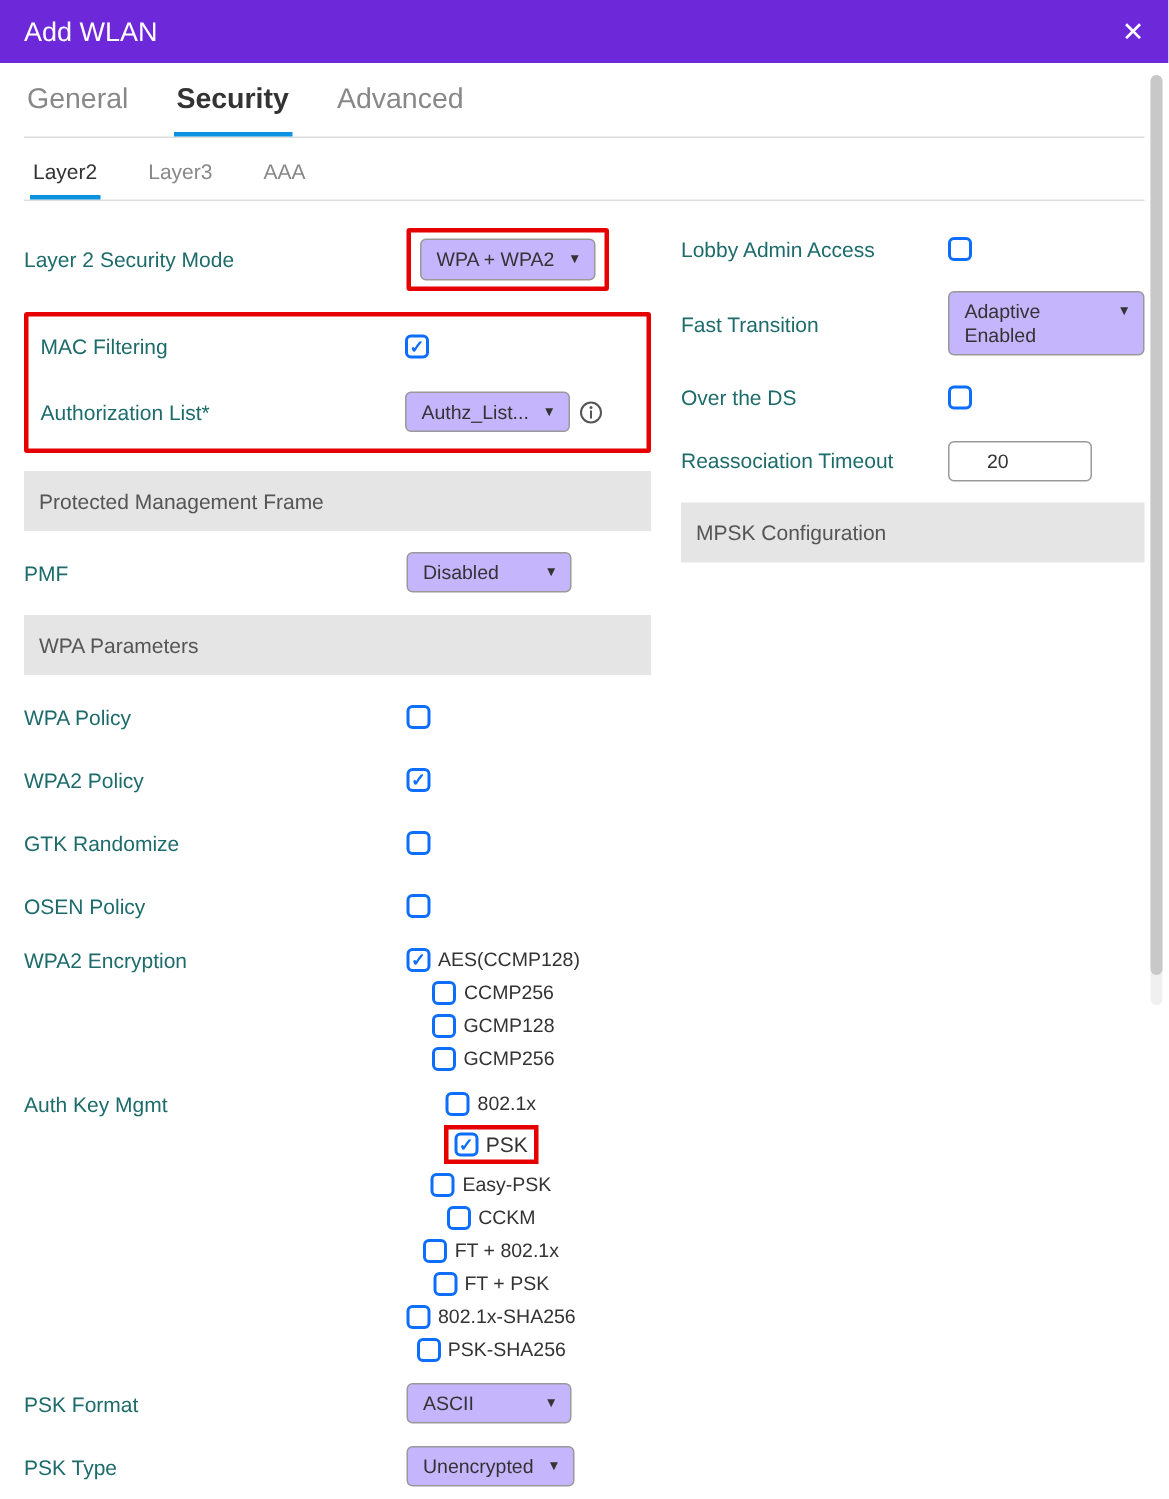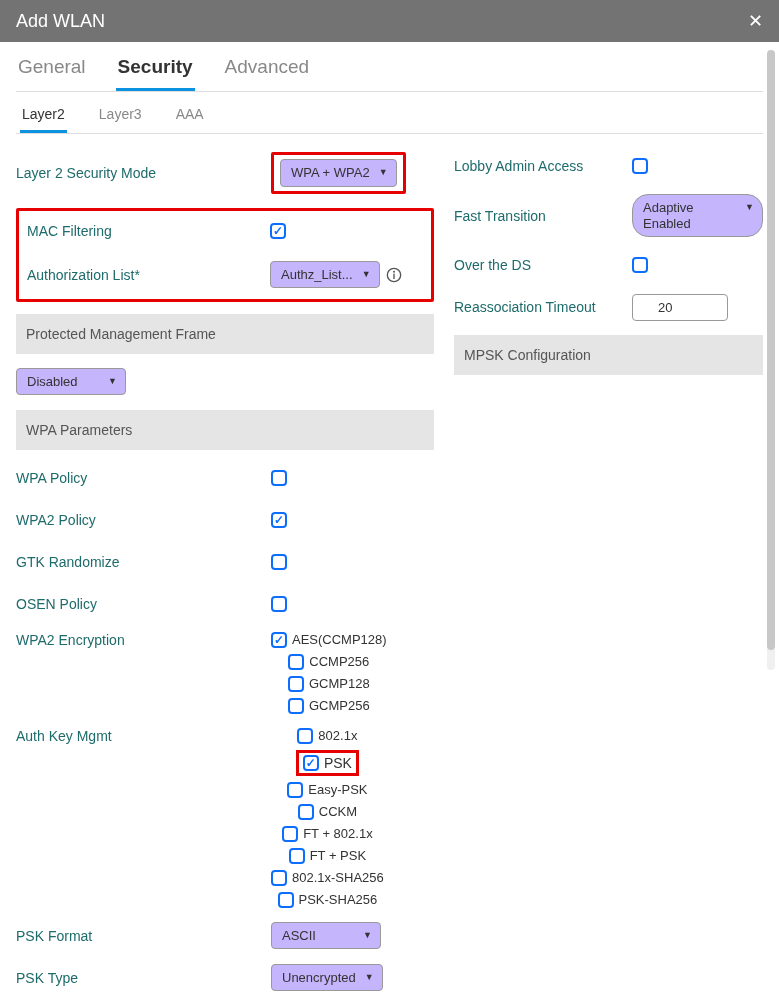--- a/index.html
+++ b/index.html
@@ -1,19 +1,19 @@
 <!DOCTYPE html>
 <html><head>
   <meta charset="utf-8">
   <style>
     * { box-sizing: border-box; margin: 0; padding: 0; }
     body { font-family: -apple-system, Arial, sans-serif; font-size: 14px; color: #333; background: #fff; width: 779px; }
     
     .modal-header {
-      background: #737373;
+      background: #6d28d9;
       color: #fff;
       padding: 10px 16px;
       display: flex;
       justify-content: space-between;
       align-items: center;
       font-size: 18px;
       font-weight: 400;
       gap: 32px;
     }
     .close-btn { color: #fff; cursor: pointer; font-size: 18px; }
@@ -229,20 +229,21 @@
                 <circle cx="12" cy="7" r="1.5" fill="#555"></circle>
                 <rect x="11" y="10" width="2" height="8" fill="#555"></rect>
               </svg>
           </div>
         </div>
       </div>
 
       <div class="section-header">Protected Management Frame</div>
 
       <div class="row">
+        <div class="row-label">PMF</div>
         <div class="row-control">
             <span class="select-box">Disabled</span>
           </div>
       </div>
 
       <div class="section-header">WPA Parameters</div>
 
       <div class="row">
         <div class="row-label">WPA Policy</div>
         <div class="row-control">
@@ -346,21 +347,21 @@
     <div class="col-right">
       <div class="row">
         <div class="row-label">Lobby Admin Access</div>
         <div class="row-control">
             <span class="checkbox"></span>
           </div>
       </div>
       <div class="row">
         <div class="row-label">Fast Transition</div>
         <div class="row-control">
-            <span class="select-box" style="min-width:116px;border-radius:16px;">Adaptive Enabled</span>
+            <span class="select-box" style="min-width:116px;">Adaptive Enabled</span>
           </div>
       </div>
       <div class="row">
         <div class="row-label">Over the DS</div>
         <div class="row-control">
             <span class="checkbox"></span>
           </div>
       </div>
       <div class="row">
         <div class="row-label">Reassociation Timeout</div>

